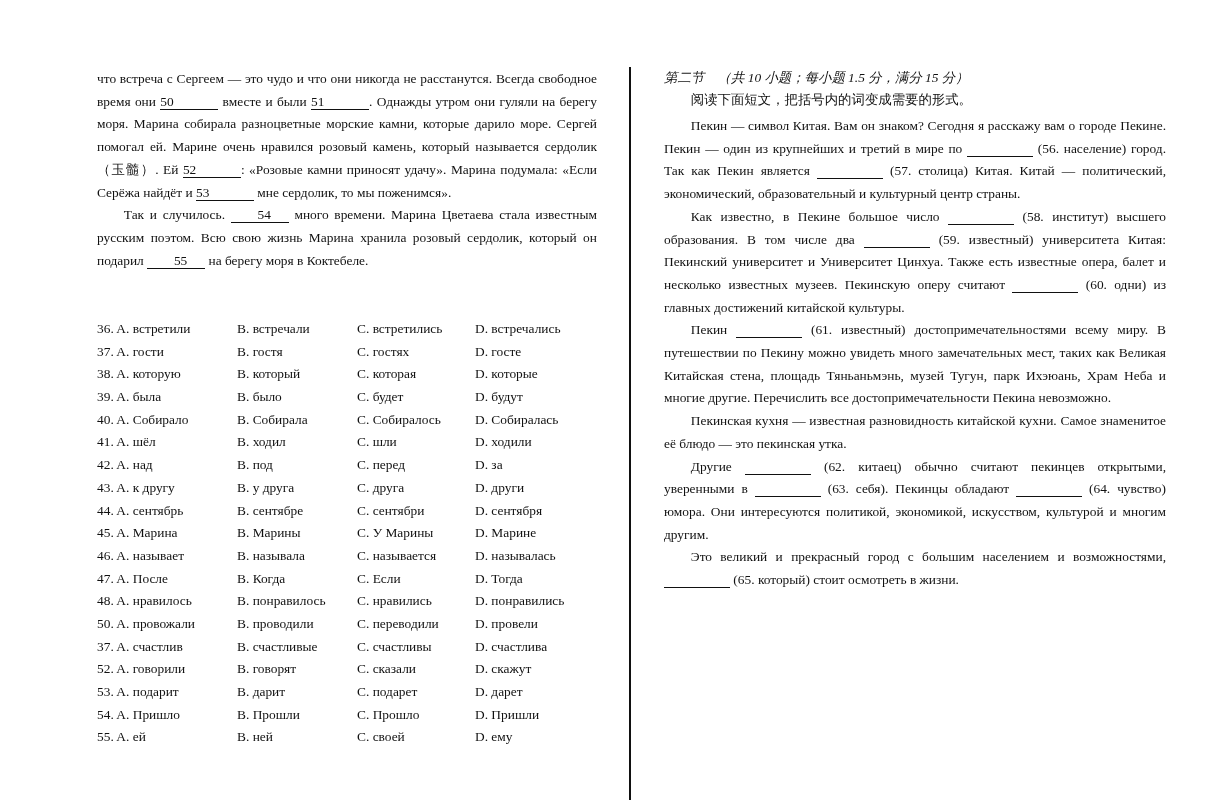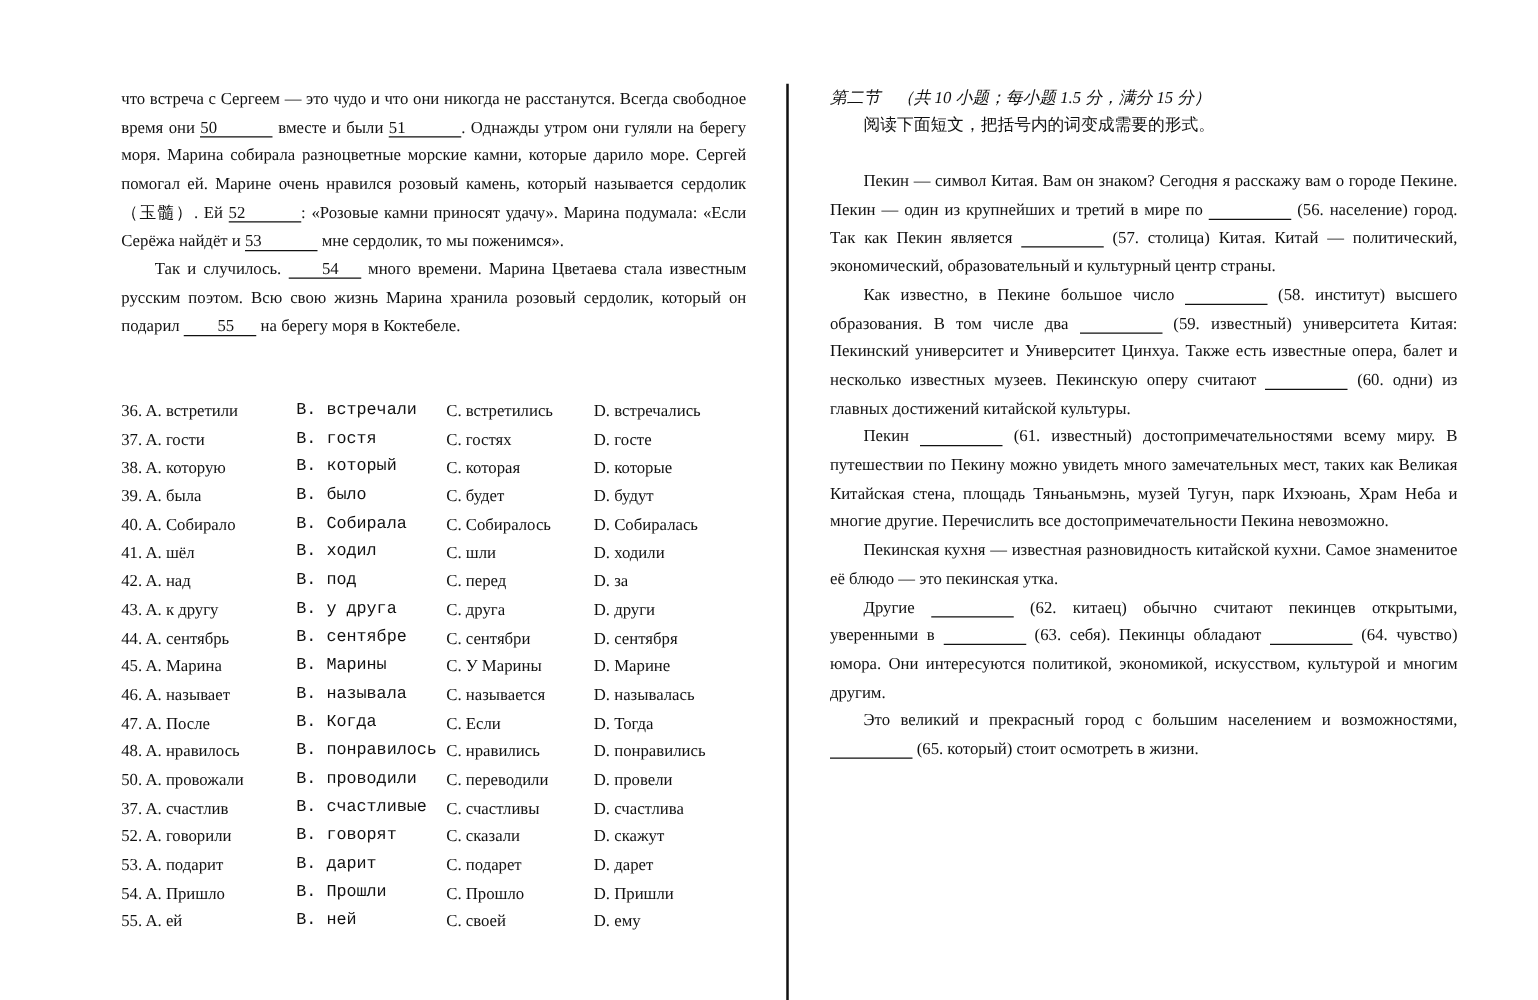--- a/index.html
+++ b/index.html
@@ -10,21 +10,21 @@
   #right { left: 664px; width: 502px; }
   .divider { position: absolute; left: 629px; top: 67px; width: 2px; height: 733px; background: #111; }
   .para { font-size: 13.4px; line-height: 22.7px; text-align: justify; text-align-last: left; margin: 0; }
   .indent { text-indent: 2em; }
   .blank { display: inline-block; border-bottom: 1px solid #111; text-align: center; line-height: 15px; }
   .blank.num { width: 58px; }
   .blank.empty { width: 66px; }
   .options { position: absolute; left: 97px; top: 318px; width: 500px; }
   .opt-row { display: flex; height: 22.7px; line-height: 22.7px; font-size: 13.4px; }
   .opt-row span { display: inline-block; }
-  .c0 { width: 140px; } .c1 { width: 120px; font-family: Liberation Mono, monospace; } .c2 { width: 118px; } .c3 { width: 122px; }
+  .c0 { width: 140px; } .c1 { width: 120px; } .c2 { width: 118px; } .c3 { width: 122px; }
   .sec-head { font-size: 13.4px; line-height: 22px; font-style: italic; }
   .sec-instr { font-size: 13.4px; line-height: 22px; padding-left: 2em; }
 </style>
 </head>
 <body>
 
 <div id="left" class="col" style="top:68px;">
   <div id="left-passage">
       <p class="para"><span>что встреча с Сергеем — это чудо и что они никогда не расстанутся. Всегда свободное время они </span><span class="blank num">50</span><span> вместе и были </span><span class="blank num">51</span><span>. Однажды утром они гуляли на берегу моря. Марина собирала разноцветные морские камни, которые дарило море. Сергей помогал ей. Марине очень нравился розовый камень, который называется сердолик（玉髓）. Ей </span><span class="blank num">52</span><span>: «Розовые камни приносят удачу». Марина подумала: «Если Серёжа найдёт и </span><span class="blank num">53</span><span> мне сердолик, то мы поженимся».</span></p>
       <p class="para indent"><span>Так и случилось. </span><span class="blank num">54</span><span> много времени. Марина Цветаева стала известным русским поэтом. Всю свою жизнь Марина хранила розовый сердолик, который он подарил </span><span class="blank num">55</span><span> на берегу моря в Коктебеле.</span></p>
@@ -146,21 +146,21 @@
       <span class="c2">C. своей</span>
       <span class="c3">D. ему</span>
     </div>
   </div>
 
 <div class="divider"></div>
 
 <div id="right" class="col" style="top:67px;">
   <div class="sec-head">第二节　（共 10 小题；每小题 1.5 分，满分 15 分）</div>
   <div class="sec-instr">阅读下面短文，把括号内的词变成需要的形式。</div>
-  <div id="right-passage" style="margin-top:23px;">
+  <div id="right-passage" style="margin-top:4px;">
       <p class="para indent"><span>Пекин — символ Китая. Вам он знаком? Сегодня я расскажу вам о городе Пекине. Пекин — один из крупнейших и третий в мире по </span><span class="blank empty">&nbsp;</span><span> (56. население) город. Так как Пекин является </span><span class="blank empty">&nbsp;</span><span> (57. столица) Китая. Китай — политический, экономический, образовательный и культурный центр страны.</span></p>
       <p class="para indent"><span>Как известно, в Пекине большое число </span><span class="blank empty">&nbsp;</span><span> (58. институт) высшего образования. В том числе два </span><span class="blank empty">&nbsp;</span><span> (59. известный) университета Китая: Пекинский университет и Университет Цинхуа. Также есть известные опера, балет и несколько известных музеев. Пекинскую оперу считают </span><span class="blank empty">&nbsp;</span><span> (60. одни) из главных достижений китайской культуры.</span></p>
       <p class="para indent"><span>Пекин </span><span class="blank empty">&nbsp;</span><span> (61. известный) достопримечательностями всему миру. В путешествии по Пекину можно увидеть много замечательных мест, таких как Великая Китайская стена, площадь Тяньаньмэнь, музей Тугун, парк Ихэюань, Храм Неба и многие другие. Перечислить все достопримечательности Пекина невозможно.</span></p>
       <p class="para indent"><span>Пекинская кухня — известная разновидность китайской кухни. Самое знаменитое её блюдо — это пекинская утка.</span></p>
       <p class="para indent"><span>Другие </span><span class="blank empty">&nbsp;</span><span> (62. китаец) обычно считают пекинцев открытыми, уверенными в </span><span class="blank empty">&nbsp;</span><span> (63. себя). Пекинцы обладают </span><span class="blank empty">&nbsp;</span><span> (64. чувство) юмора. Они интересуются политикой, экономикой, искусством, культурой и многим другим.</span></p>
       <p class="para indent"><span>Это великий и прекрасный город с большим населением и возможностями, </span><span class="blank empty">&nbsp;</span><span> (65. который) стоит осмотреть в жизни.</span></p>
     </div>
 </div>
 
 </body></html>

